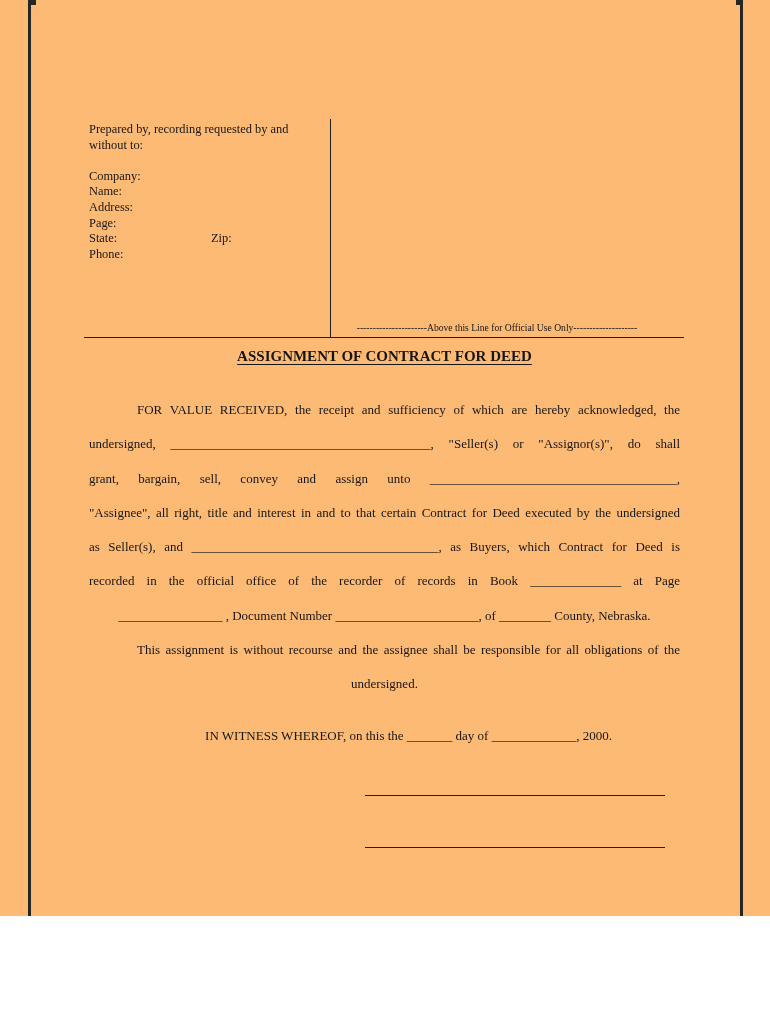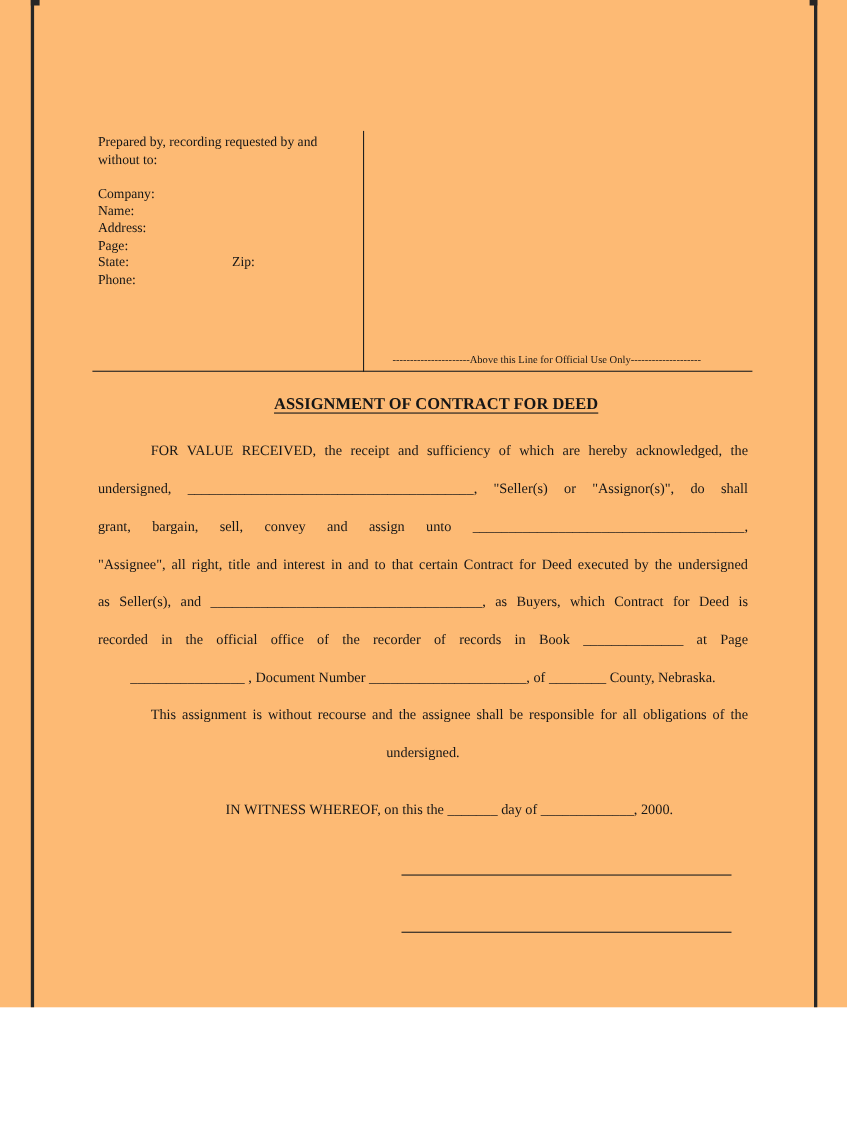--- a/index.html
+++ b/index.html
@@ -31,21 +31,21 @@
   
   .vline{position:absolute;left:330px;top:119px;width:1.4px;height:219px;background:#1f1f1f;}
   .hline{position:absolute;left:84px;top:337px;width:600px;height:1.4px;background:#1f1f1f;}
   .official-note{
     position:absolute;left:352px;top:322px;width:290px;
     font-size:9.6px;text-align:center;white-space:nowrap;
   }
 
   
   .title{
-    position:absolute;left:89px;top:348px;width:591px;margin:12px;
+    position:absolute;left:89px;top:348px;width:591px;margin:0;
     font-size:15px;font-weight:bold;text-align:center;
     text-decoration:underline;
     text-underline-offset:3px;
   }
 
   
   .body{
     position:absolute;left:89px;top:393px;width:591px;
     font-size:13px;
   }

